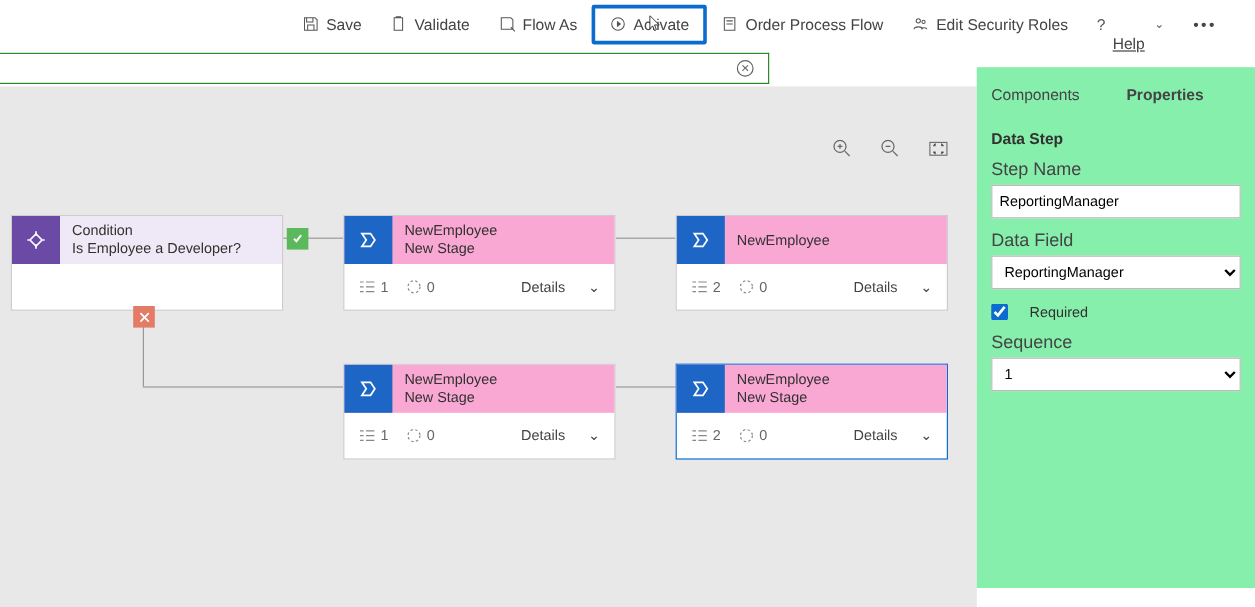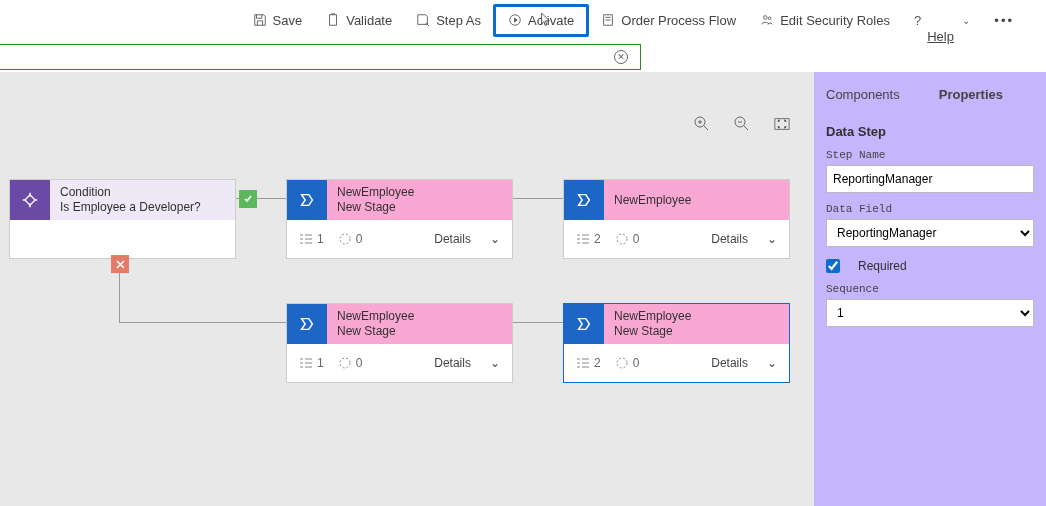--- a/index.html
+++ b/index.html
@@ -162,38 +162,38 @@
   .badge.no  { background:#e37b66; }
 
   
   .hline, .vline { position:absolute; background:#999; }
   .hline { height:1px; }
   .vline { width:1px; }
 
   
   .props {
     position:absolute;
-    top:72px;
+    top:56px;
     right:0;
     width:232px;
     height:434px;
-    background:#c4b5fd;
+    background:#86efac;
     padding:0 12px;
   }
   .tabs {
     display:flex;
     gap:20px;
     height:44px;
     align-items:center;
     font-size:13px;
   }
   .tab { cursor:pointer; color:#444; }
   .tab.active { font-weight:600;margin-left:19px; }
   .props h4 { font-size:13px; font-weight:600; margin:8px 0 10px; }
-  .field-label { font-size:11px; color:#444; margin-top:10px; margin-bottom:4px; display:block;font-family:Liberation Mono, monospace; }
+  .field-label { font-size:15px; color:#444; margin-top:10px; margin-bottom:4px; display:block; }
   .field-input, .field-select {
     width:100%;
     height:28px;
     border:1px solid #bbb;
     padding:0 6px;
     font-size:12px;
     background:#fff;
   }
   .field-check { display:flex; align-items:center; gap:18px; margin-top:12px; font-size:12px; }
   .field-check input { width:14px; height:14px; accent-color:#0a6cce; }
@@ -217,21 +217,21 @@
   <div class="toolbar-btn">
     <svg viewBox="0 0 16 16">
         <path fill="none" stroke="#555" d="M4 2h8v12H4z M6 2V1h4v1"></path>
       </svg>
     <span>Validate</span>
   </div>
   <div class="toolbar-btn">
     <svg viewBox="0 0 16 16">
         <path fill="none" stroke="#555" d="M2 2h9l2 2v9H2z M11 11l4 4"></path>
       </svg>
-    <span>Step As</span>
+    <span>Flow As</span>
   </div>
   <div class="toolbar-btn highlight" style="position:relative;">
     <svg viewBox="0 0 16 16">
         <circle cx="8" cy="8" r="6" fill="none" stroke="#555"></circle>
         <path d="M7 5l4 3-4 3z" fill="#555"></path>
       </svg>
     <span>Activate</span>
     <svg class="cursor-overlay" style="left:44px; top:6px;" width="14" height="18" viewBox="0 0 14 18">
         <path d="M0 0l0 14 3-3 2 5 2-1-2-5 5 0z" fill="#fff" stroke="#000" stroke-width="0.8"></path>
       </svg>

